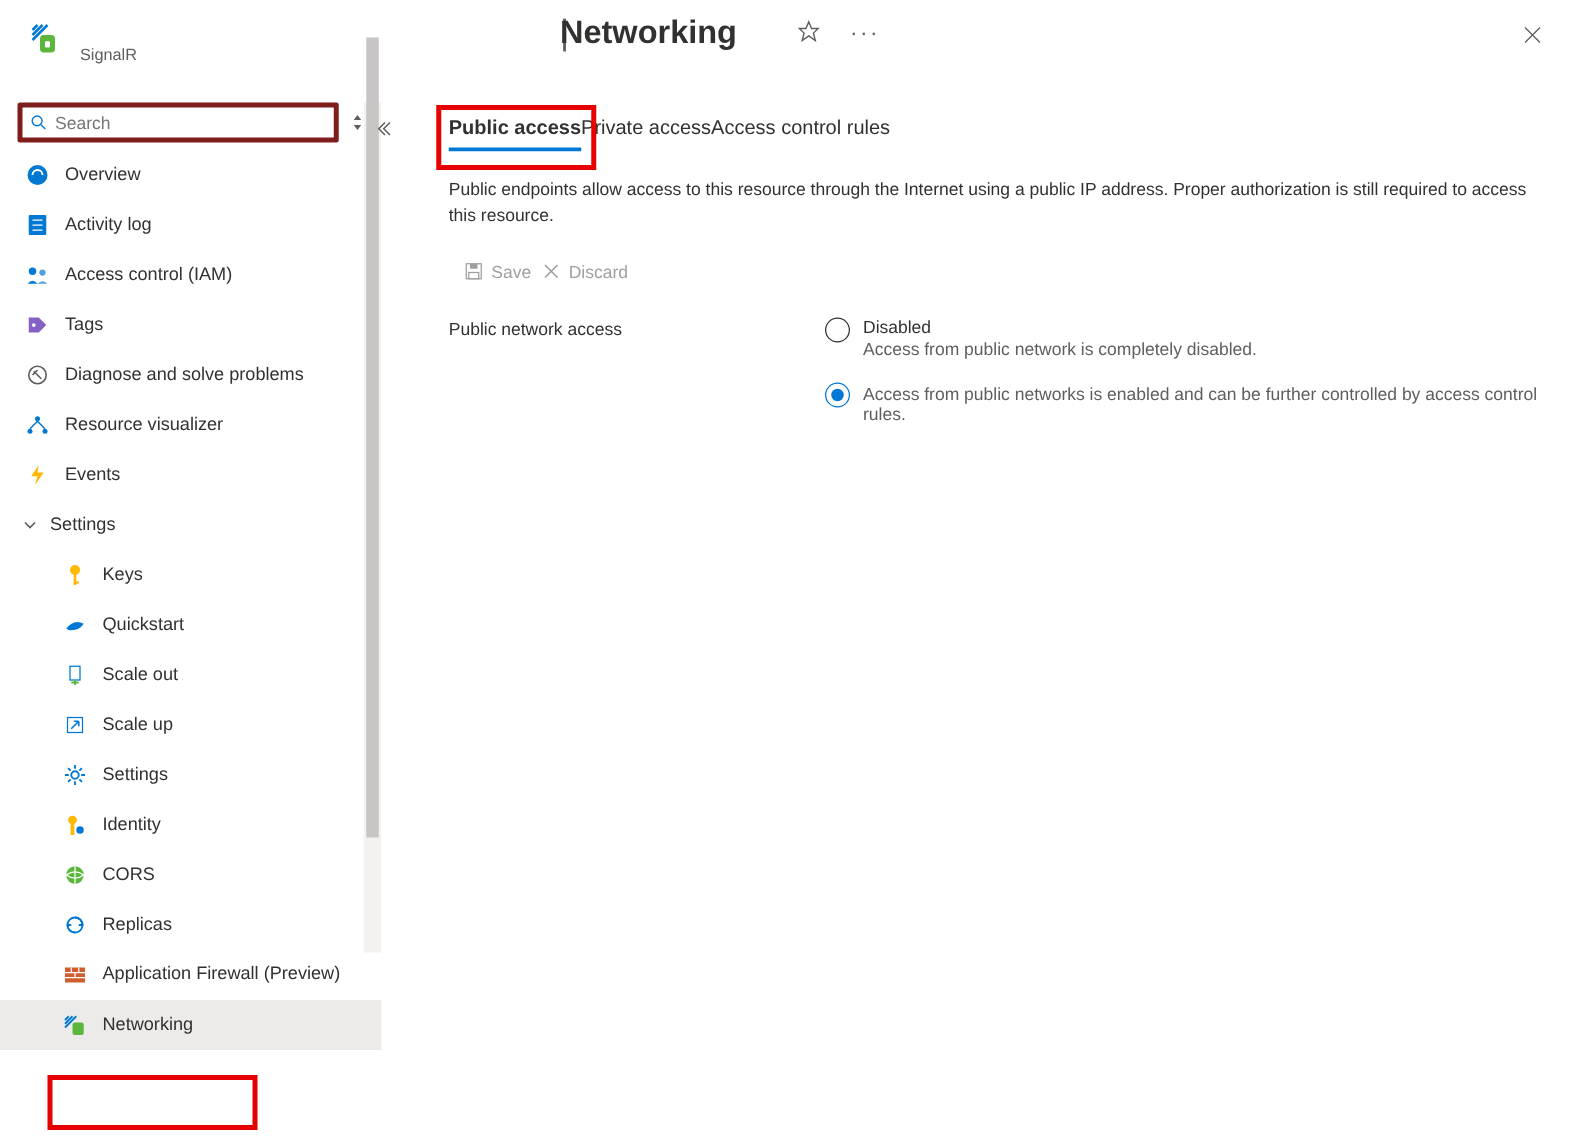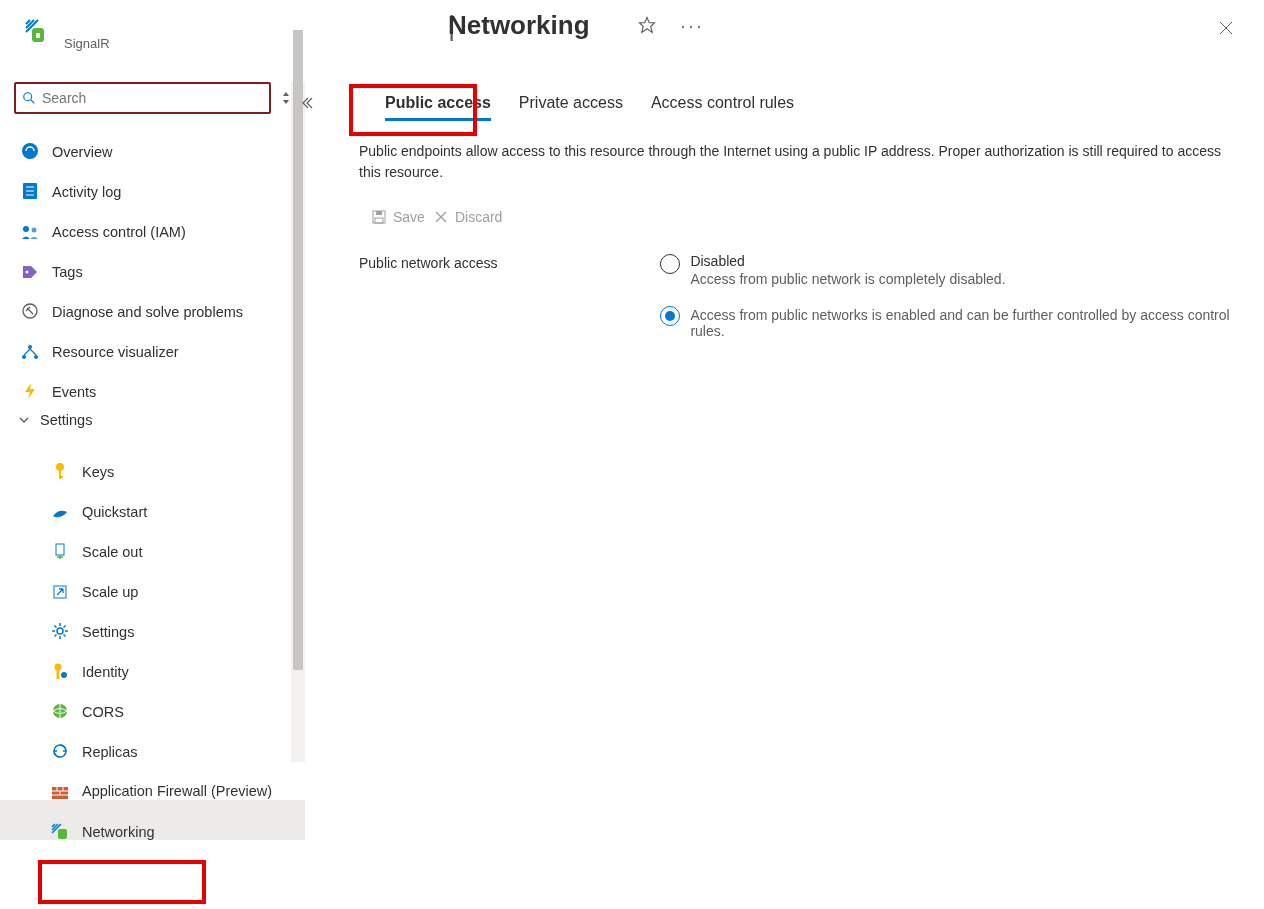--- a/index.html
+++ b/index.html
@@ -19,29 +19,29 @@
   .header .close { position:absolute; right:30px; top:20px; color:#605e5c; cursor:pointer;}
   .header .close svg { width:16px; height:16px; }
 
   
   .sidebar {
     width:305px; flex:none; padding-top:82px; position:relative;
   }
   .search-wrap { display:flex; align-items:center; margin:0 14px 6px 14px; }
   .search-box {
     flex:1; display:flex; align-items:center; height:32px;
-    border:2px solid #7f1d1d; border-radius:2px; padding:0 6px;
+    border:4px solid #7f1d1d; border-radius:2px; padding:0 6px;
   }
   .search-box svg { width:14px; height:14px; color:#0078d4; }
   .search-box input { border:none; outline:none; flex:1; font-size:14px; padding:0 6px; color:#323130; }
   .sort-handle { margin-left:10px; color:#605e5c; cursor:pointer; }
   .collapse-btn { position:absolute; right:-12px; top:92px; color:#605e5c; cursor:pointer; font-size:12px;}
   .nav { margin-top:4px; }
   .nav-item {
-    display:flex; align-items:flex-end; height:40px; padding-left:20px; cursor:pointer;
+    display:flex; align-items:center; height:40px; padding-left:20px; cursor:pointer;
   }
   .nav-item .icon-slot { width:20px; display:flex; justify-content:center; }
   .nav-item .label { margin-left:12px; font-size:14.5px; color:#323130; }
   .nav-group {
     display:flex; align-items:center; height:40px; padding-left:18px; cursor:pointer;
   }
   .nav-group .chev { color:#605e5c; }
   .nav-group .label { margin-left:10px; font-size:14.5px; }
   .nav-sub .nav-item { padding-left:50px; }
   .nav-item.selected { background:#edebe9; }
@@ -55,21 +55,21 @@
   .scroll-thumb {
     position:absolute; top:30px; right:2px; width:10px; height:640px; background:#c8c6c4; border-radius:0;
   }
 
   
   .hl-tab { position:absolute; border:4px solid #e60000; pointer-events:none; }
   .hl-sidebar { position:absolute; border:4px solid #e60000; pointer-events:none; }
 
   
   .main { flex:1; padding:94px 30px 0 54px; position:relative; }
-  .tabs { display:flex; gap:28px; margin-bottom:20px;margin-left:26px; }
+  .tabs { display:flex; margin-bottom:20px; }
   .tab { font-size:16px; color:#323130; cursor:pointer; padding-bottom:6px; }
   .tab.active { font-weight:600; border-bottom:3px solid #0078d4; padding-bottom:6px;}
   .desc { font-size:14px; color:#323130; max-width:870px; line-height:1.5; margin-bottom:26px;}
   .toolbar { display:flex; gap:8px; margin-bottom:28px; margin-left:12px;}
   .tbtn { display:flex; align-items:center; gap:6px; color:#a19f9d; cursor:pointer; font-size:14px;}
   .tbtn svg { width:16px; height:16px; }
 
   .form-row { display:flex; align-items:flex-start; }
   .form-label { width:310px; font-size:14px; color:#323130; padding-top:2px;}
   .radios { }

